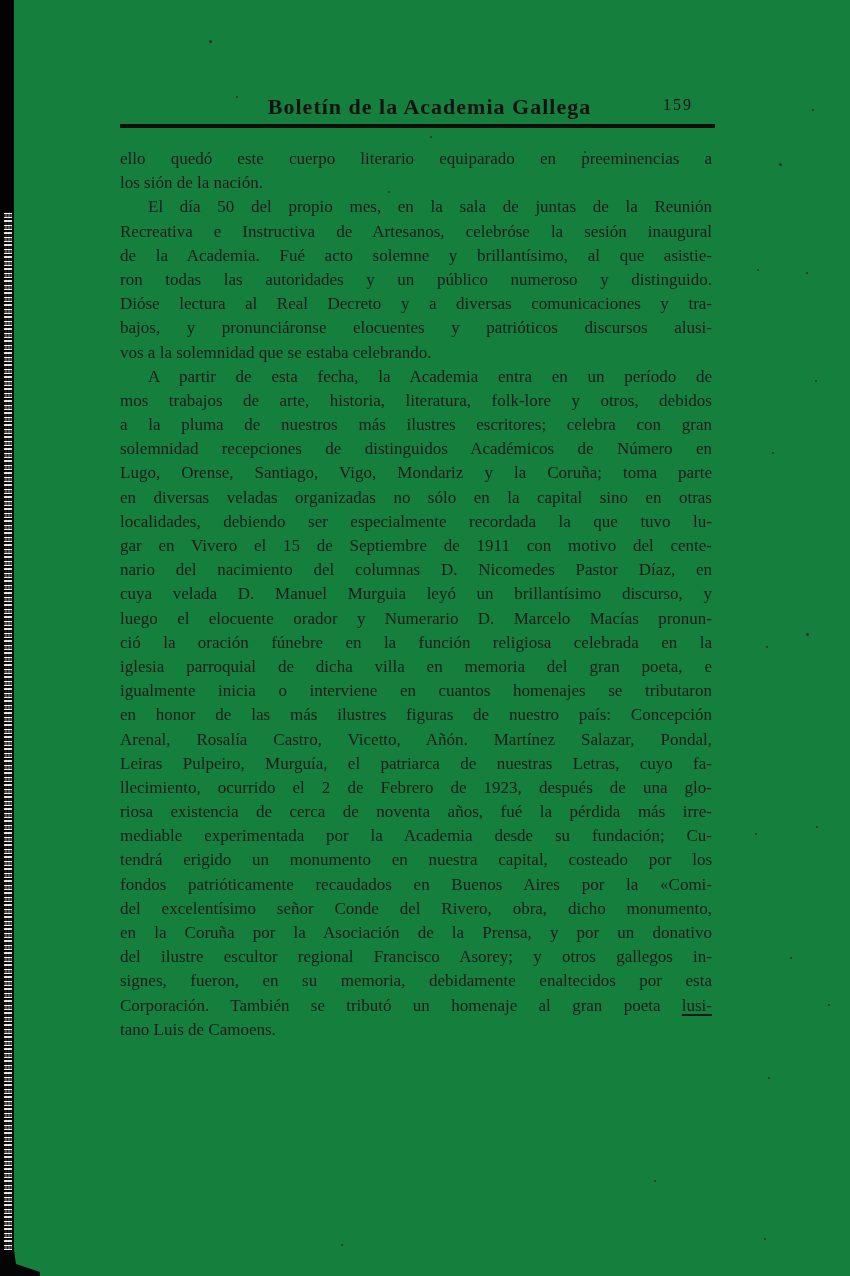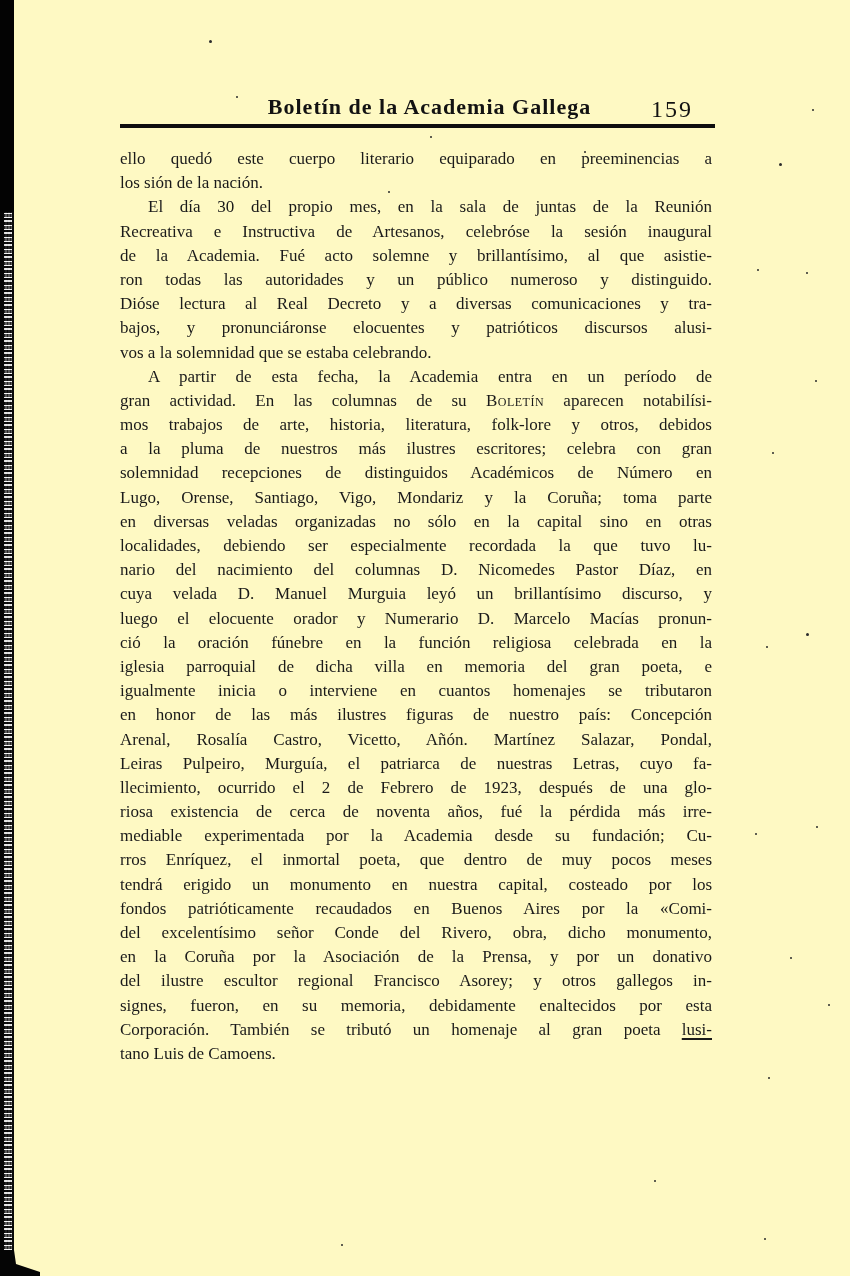--- a/index.html
+++ b/index.html
@@ -1,21 +1,21 @@
 <!DOCTYPE html>
 <html><head>
 <meta charset="utf-8">
 <style>
   html,body{margin:0;padding:0;}
   body{
     width:850px;height:1276px;overflow:hidden;
     background:#ffffff;
     font-family:"Liberation Serif","DejaVu Serif",serif;
   }
-  .scan-page{position:relative;width:850px;height:1276px;background:#fef9c3;color:#161616;}
+  .scan-page{position:relative;width:850px;height:1276px;background:#15803d;color:#161616;}
 
   
   .binding{position:absolute;left:0;top:0;width:15px;height:1276px;}
   .binding .edge-black{position:absolute;left:0;top:0;width:4px;height:100%;background:#050505;}
   .binding .edge-noise{
     position:absolute;left:4px;top:0;width:8px;height:100%;
     background:
       repeating-linear-gradient(0deg,
         rgba(0,0,0,.92) 0 2px, rgba(250,250,250,.95) 2px 3px,
         rgba(20,20,20,.55) 3px 6px, rgba(255,255,255,.9) 6px 7px,
@@ -32,21 +32,21 @@
 
   
   .header{position:absolute;left:120px;top:94px;width:595px;height:30px;}
   .header-title{
     position:absolute;left:0;right:0;top:0;text-align:center;
     font-weight:bold;font-size:22px;letter-spacing:1px;color:#121212;
     transform:translateX(12px);
   }
   .page-number{
     position:absolute;right:22px;top:2px;
-    font-size:24px;letter-spacing:2px;color:#121212;font-variant-numeric:oldstyle-nums;
+    font-size:16px;letter-spacing:2px;color:#121212;font-variant-numeric:oldstyle-nums;
   }
   .header-rule{position:absolute;left:120px;top:124px;width:595px;height:4px;background:#0e0e0e;}
 
   
   .text-block{
     position:absolute;left:120px;top:147px;width:592px;
     font-size:17px;line-height:24.2px;color:#1a1a1a;
   }
   .line{
     text-align:justify;text-align-last:justify;
@@ -76,48 +76,47 @@
 
   <div class="header">
     <div class="header-title">Boletín de la Academia Gallega</div>
     <div class="page-number">159</div>
   </div>
   <div class="header-rule"></div>
 
   <div class="text-block">
       <div class="line"><span>ello quedó este cuerpo literario equiparado en preeminencias a</span></div>
       <div class="line end"><span>los sión de la nación.</span></div>
-      <div class="line indent"><span>El día 30 del propio mes, en la sala de juntas de la Reunión</span></div>
+      <div class="line indent"><span>El día 50 del propio mes, en la sala de juntas de la Reunión</span></div>
       <div class="line"><span>Recreativa e Instructiva de Artesanos, celebróse la sesión inaugural</span></div>
       <div class="line"><span>de la Academia. Fué acto solemne y brillantísimo, al que asistie-</span></div>
       <div class="line"><span>ron todas las autoridades y un público numeroso y distinguido.</span></div>
       <div class="line"><span>Dióse lectura al Real Decreto y a diversas comunicaciones y tra-</span></div>
       <div class="line"><span>bajos, y pronunciáronse elocuentes y patrióticos discursos alusi-</span></div>
       <div class="line end"><span>vos a la solemnidad que se estaba celebrando.</span></div>
       <div class="line indent"><span>A partir de esta fecha, la Academia entra en un período de</span></div>
-      <div class="line"><span>gran actividad. En las columnas de su </span><span class="smallcaps">Boletín</span><span> aparecen notabilísi-</span></div>
       <div class="line"><span>mos trabajos de arte, historia, literatura, folk-lore y otros, debidos</span></div>
       <div class="line"><span>a la pluma de nuestros más ilustres escritores; celebra con gran</span></div>
       <div class="line"><span>solemnidad recepciones de distinguidos Académicos de Número en</span></div>
       <div class="line"><span>Lugo, Orense, Santiago, Vigo, Mondariz y la Coruña; toma parte</span></div>
       <div class="line"><span>en diversas veladas organizadas no sólo en la capital sino en otras</span></div>
       <div class="line"><span>localidades, debiendo ser especialmente recordada la que tuvo lu-</span></div>
+      <div class="line"><span>gar en Vivero el 15 de Septiembre de 1911 con motivo del cente-</span></div>
       <div class="line"><span>nario del nacimiento del columnas D. Nicomedes Pastor Díaz, en</span></div>
       <div class="line"><span>cuya velada D. Manuel Murguia leyó un brillantísimo discurso, y</span></div>
       <div class="line"><span>luego el elocuente orador y Numerario D. Marcelo Macías pronun-</span></div>
       <div class="line"><span>ció la oración fúnebre en la función religiosa celebrada en la</span></div>
       <div class="line"><span>iglesia parroquial de dicha villa en memoria del gran poeta, e</span></div>
       <div class="line"><span>igualmente inicia o interviene en cuantos homenajes se tributaron</span></div>
       <div class="line"><span>en honor de las más ilustres figuras de nuestro país: Concepción</span></div>
       <div class="line"><span>Arenal, Rosalía Castro, Vicetto, Añón. Martínez Salazar, Pondal,</span></div>
       <div class="line"><span>Leiras Pulpeiro, Murguía, el patriarca de nuestras Letras, cuyo fa-</span></div>
       <div class="line"><span>llecimiento, ocurrido el 2 de Febrero de 1923, después de una glo-</span></div>
       <div class="line"><span>riosa existencia de cerca de noventa años, fué la pérdida más irre-</span></div>
       <div class="line"><span>mediable experimentada por la Academia desde su fundación; Cu-</span></div>
-      <div class="line"><span>rros Enríquez, el inmortal poeta, que dentro de muy pocos meses</span></div>
       <div class="line"><span>tendrá erigido un monumento en nuestra capital, costeado por los</span></div>
       <div class="line"><span>fondos patrióticamente recaudados en Buenos Aires por la «Comi-</span></div>
       <div class="line"><span>del excelentísimo señor Conde del Rivero, obra, dicho monumento,</span></div>
       <div class="line"><span>en la Coruña por la Asociación de la Prensa, y por un donativo</span></div>
       <div class="line"><span>del ilustre escultor regional Francisco Asorey; y otros gallegos in-</span></div>
       <div class="line"><span>signes, fueron, en su memoria, debidamente enaltecidos por esta</span></div>
       <div class="line"><span>Corporación. También se tributó un homenaje al gran poeta </span><span class="underline">lusi-</span></div>
       <div class="line end"><span>tano Luis de Camoens.</span></div>
     </div>
 

